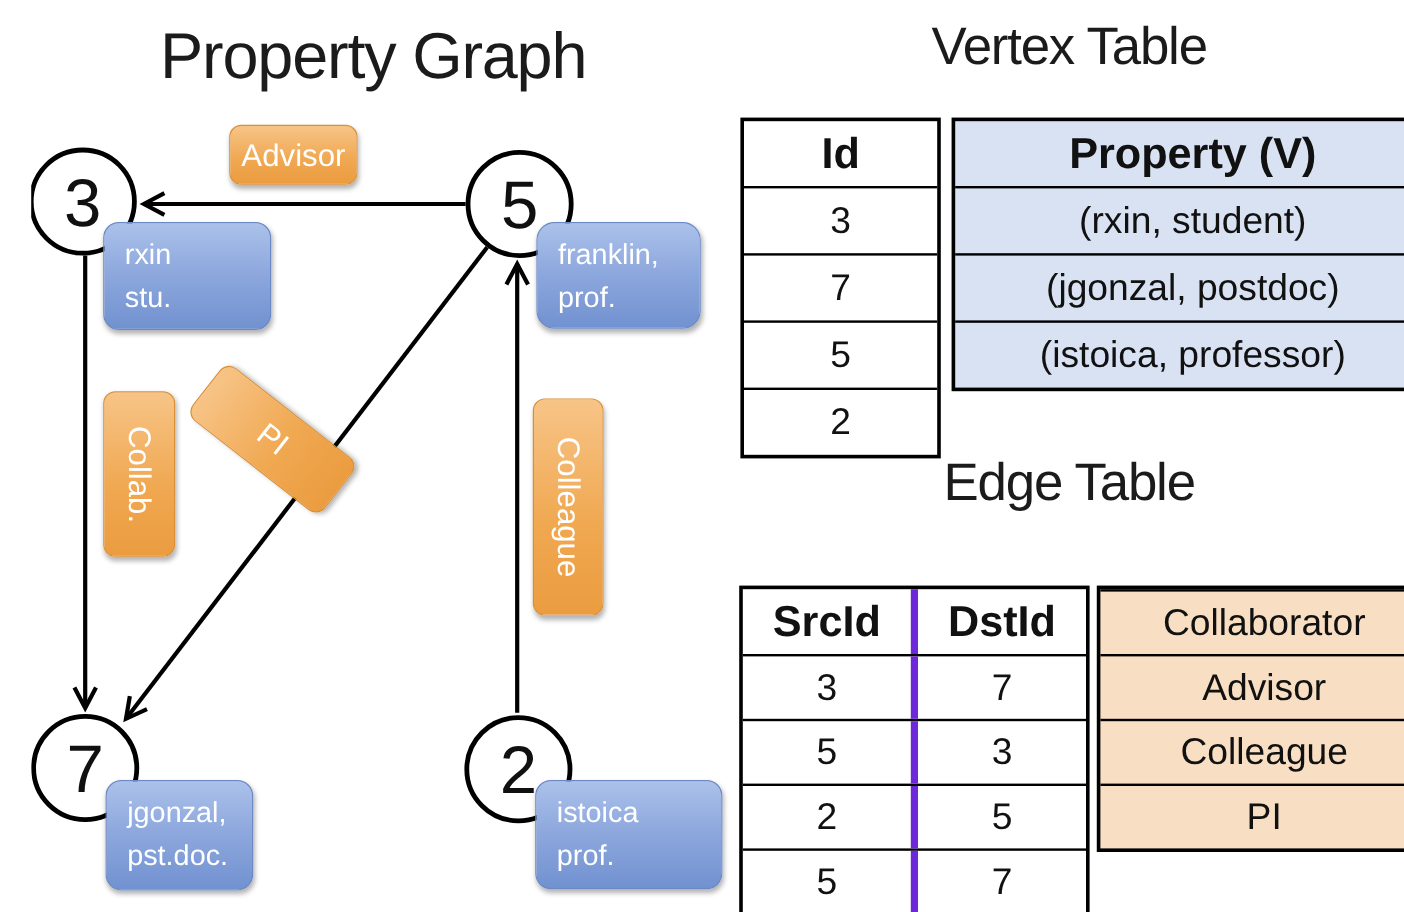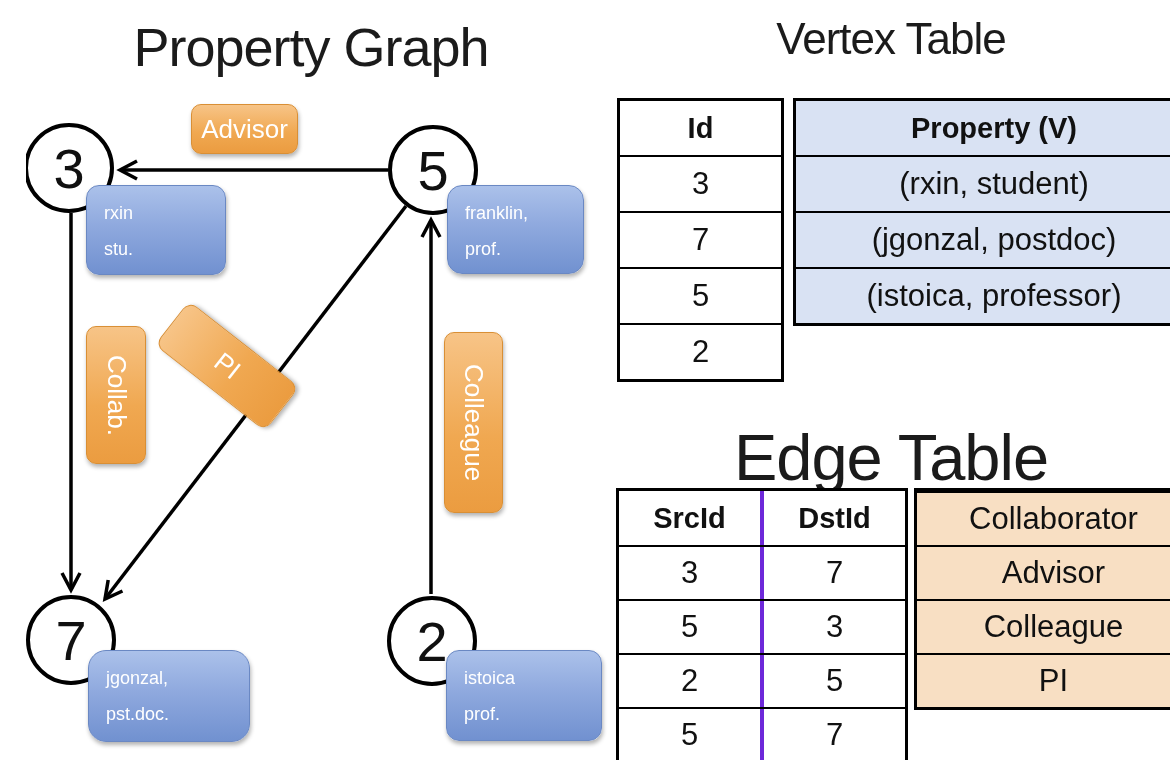--- a/index.html
+++ b/index.html
@@ -25,36 +25,36 @@
     color:#fff; font-size:26px;
     display:flex; align-items:center; justify-content:center;
     box-shadow:1px 3px 4px rgba(0,0,0,0.30);
   }
   .vert { writing-mode:vertical-rl; }
   .rot { transform:rotate(-52deg); }
   .bbox {
     position:absolute; box-sizing:border-box; z-index:4;
     background:linear-gradient(180deg,#ABC1EA 0%,#8FA9DE 45%,#7191D0 100%);
     border:1px solid #6A88C3; border-radius:13px;
-    color:#fff; font-size:18px; line-height:36px; padding:9px 6px 0 17px;
+    color:#fff; font-size:24px; line-height:36px; padding:9px 6px 0 17px;
     box-shadow:1px 3px 4px rgba(0,0,0,0.30);
   }
   .tbl {
     position:absolute; box-sizing:border-box; border:3px solid #000; background:#fff;
   }
   .tbl.vprop { background:#D9E2F3; }
   .tbl.eprop { background:#F8DFC3; }
   .trow {
     display:flex; align-items:center; justify-content:center;
     height:54px; border-top:2px solid #000; font-size:31px; color:#111;
   }
   .etbl .trow { height:52px; }
-  .trow.hdr { border-top:none; font-weight:bold; font-size:29px; height:54px; }
+  .trow.hdr { border-top:none; font-weight:bold; font-size:36px; height:54px; }
   .c { flex:1; height:100%; display:flex; align-items:center; justify-content:center; }
-  .c + .c { border-left:4px solid #6d28d9; }
+  .c + .c { border-left:6px solid #6d28d9; }
 </style>
 </head>
 <body>
 
 <div class="stage">
 
   <div class="title" style="left:65px; top:16px; width:440px;">Property Graph</div>
 
   <svg class="edges-svg" width="585" height="760" viewBox="0 0 585 760">
     <defs>
@@ -87,21 +87,21 @@
   <div class="obox vert" style="left:418px; top:332px; width:59px; height:181px;">Colleague</div>
 
   <div class="bbox" style="left:60px; top:185px; width:140px; height:90px;">
     <span>rxin</span><br>
     <span>stu.</span>
   </div>
   <div class="bbox" style="left:421px; top:185px; width:137px; height:89px;border-radius:15px;">
     <span>franklin,</span><br>
     <span>prof.</span>
   </div>
-  <div class="bbox" style="left:62px; top:650px; width:162px; height:92px;border-radius:18px;">
+  <div class="bbox" style="left:62px; top:650px; width:123px; height:92px;">
     <span>jgonzal,</span><br>
     <span>pst.doc.</span>
   </div>
   <div class="bbox" style="left:420px; top:650px; width:156px; height:91px;">
     <span>istoica</span><br>
     <span>prof.</span>
   </div>
 
   <div class="title" style="left:595px; top:14px; width:540px; font-size:44px;">Vertex Table</div>
 
@@ -113,21 +113,21 @@
     <div class="trow">2</div>
   </div>
 
   <div class="tbl vprop" style="left:767px; top:98px; width:402px;">
     <div class="trow hdr">Property (V)</div>
     <div class="trow">(rxin, student)</div>
     <div class="trow">(jgonzal, postdoc)</div>
     <div class="trow">(istoica, professor)</div>
   </div>
 
-  <div class="title" style="left:595px; top:420px; width:540px; font-size:65px;">Edge Table</div>
+  <div class="title" style="left:595px; top:378px; width:540px; font-size:44px;">Edge Table</div>
 
   <div class="tbl etbl" style="left:590px; top:488px; width:292px;">
     <div class="trow hdr">
       <div class="c">SrcId</div>
       <div class="c">DstId</div>
     </div>
     <div class="trow">
       <div class="c">3</div>
       <div class="c">7</div>
     </div>

